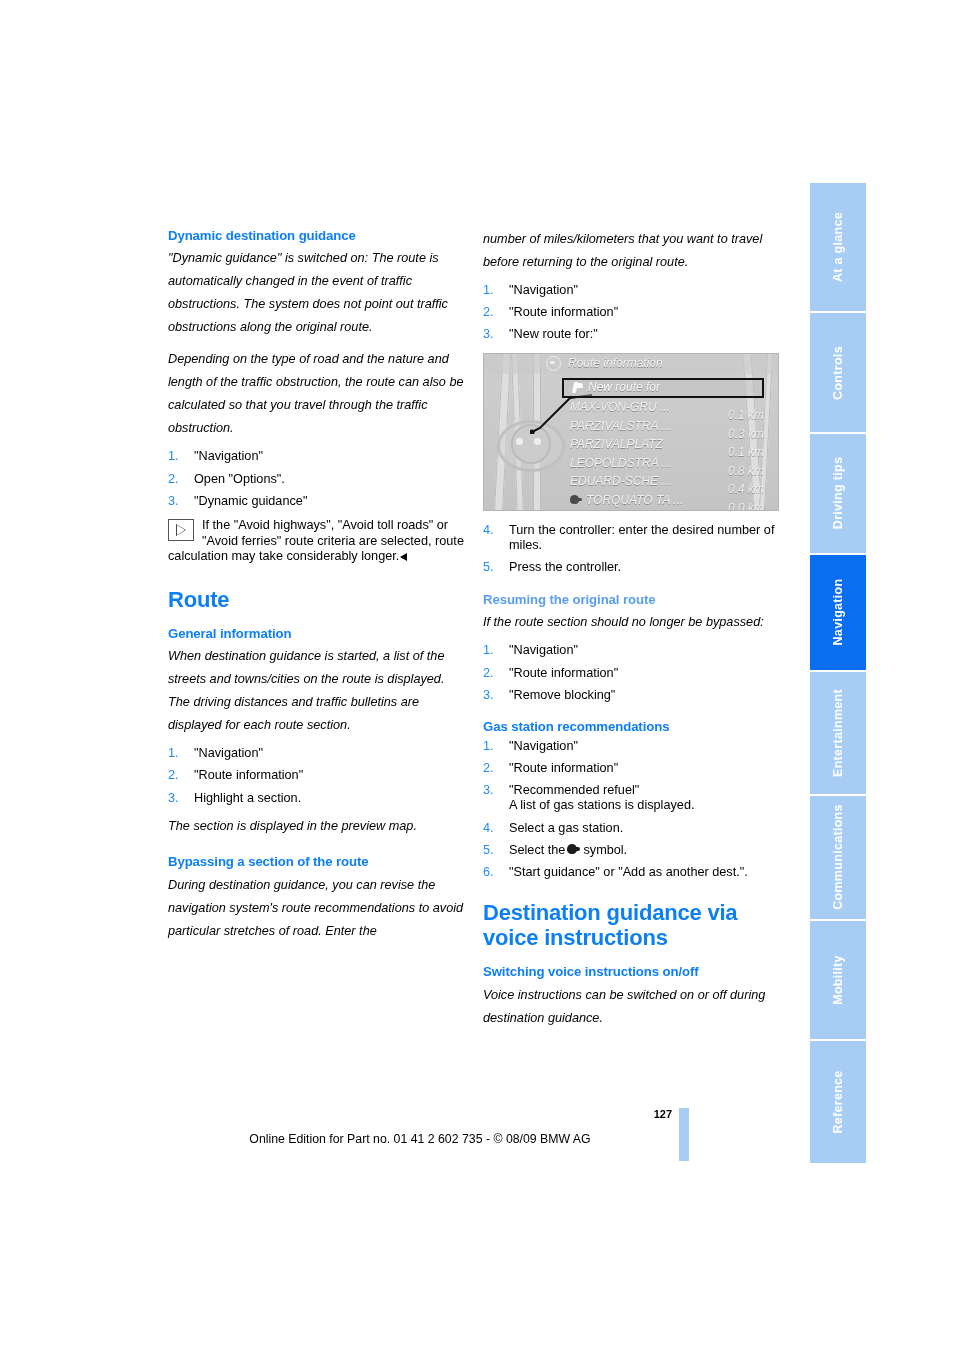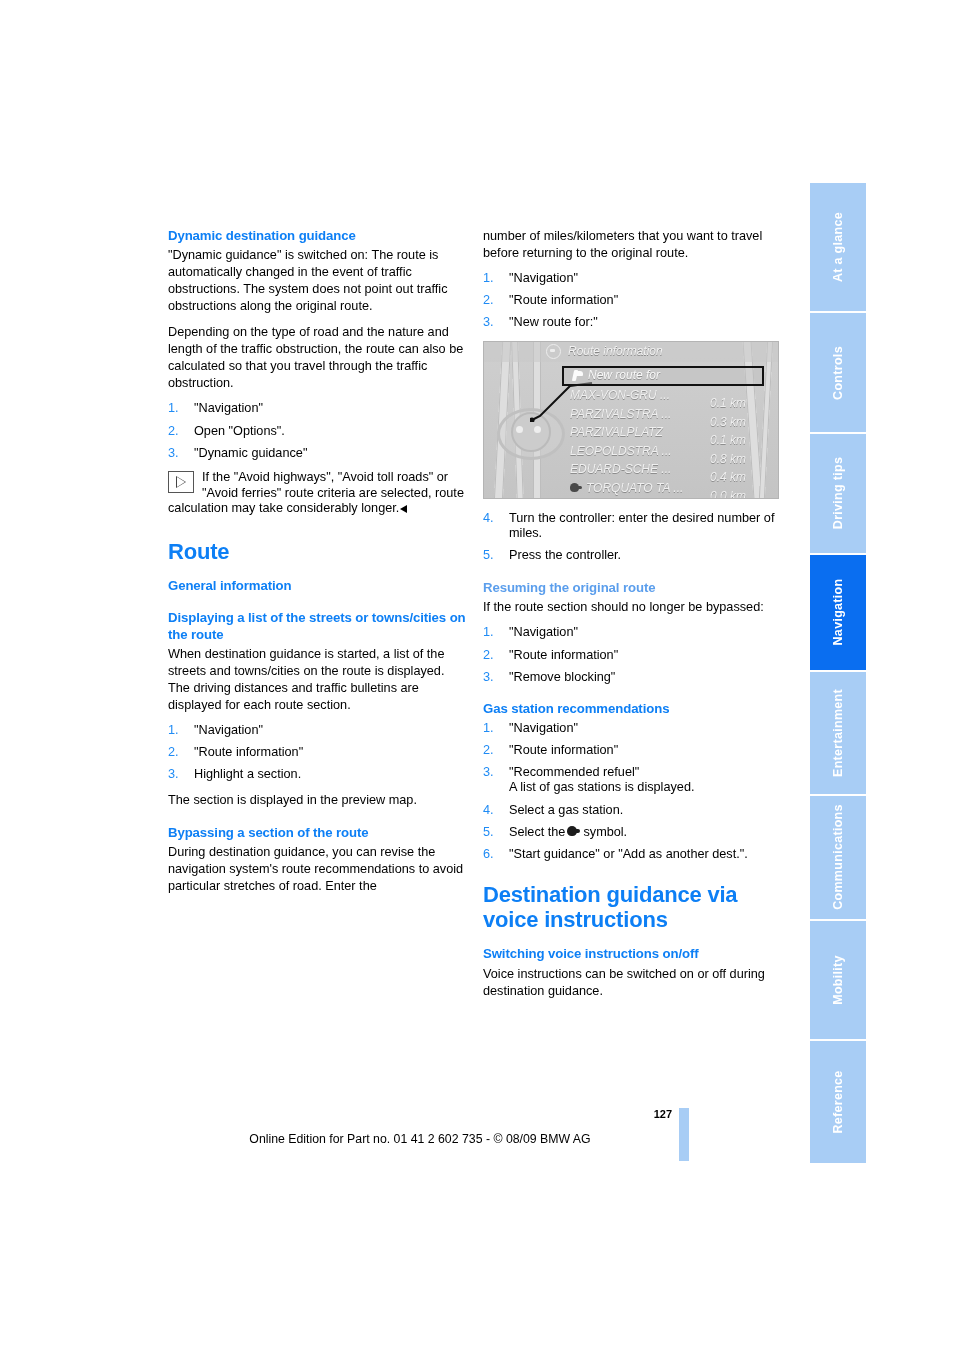--- a/index.html
+++ b/index.html
@@ -83,21 +83,22 @@
     color: #0d7ff5;
     margin: 16px 0 3px 0;
     line-height: 16.4px;
     letter-spacing: -0.1px;
   }
   h2.head.light { color: #5b9eec; }
   h2.head.first { margin-top: 0; }
 
   p.body {
     margin: 0 0 9px 0;
-    line-height: 17px;
+    line-height: 23px;
+    font-style: italic;
   }
   p.body.tight { margin-bottom: 0; }
 
   
   ol.steps {
     list-style: none;
     margin: 0 0 9px 0;
     padding: 0;
   }
   ol.steps li {
@@ -306,21 +307,21 @@
     box-sizing: border-box;
   }
   .nav-row .rname {
     flex: 1 1 auto;
     white-space: nowrap;
     overflow: hidden;
   }
   .nav-row .rdist {
     flex: 0 0 auto;
     width: 54px;
-    text-align: left;
+    text-align: right;
     padding-left: 6px;
     margin-top: 16px;
   }
   .nav-row.selected {
     border: 2px solid #111111;
     background: rgba(190,190,190,0.45);
     color: #fafafa;
     height: 20px;
     margin-left: -2px;
     margin-bottom: 1px;
@@ -488,21 +489,20 @@
     <div class="note">
       <span class="note-icon"></span>
       <span>If the "Avoid highways", "Avoid toll roads" or "Avoid ferries" route criteria are selected, route calculation may take considerably longer.</span><span class="endmark"></span>
     </div>
 
     <h1 class="chapter">Route</h1>
 
     <h2 class="head first">General information</h2>
 
 
-    <h2 class="head">Displaying a list of the streets or towns/cities on the route</h2>
     <p class="body">When destination guidance is started, a list of the streets and towns/cities on the route is displayed. The driving distances and traffic bulletins are displayed for each route section.</p>
 
     <ol class="steps">
       <li>
         <span class="num">1.</span>
         <span>"Navigation"</span>
       </li>
       <li>
         <span class="num">2.</span>
         <span>"Route information"</span>

